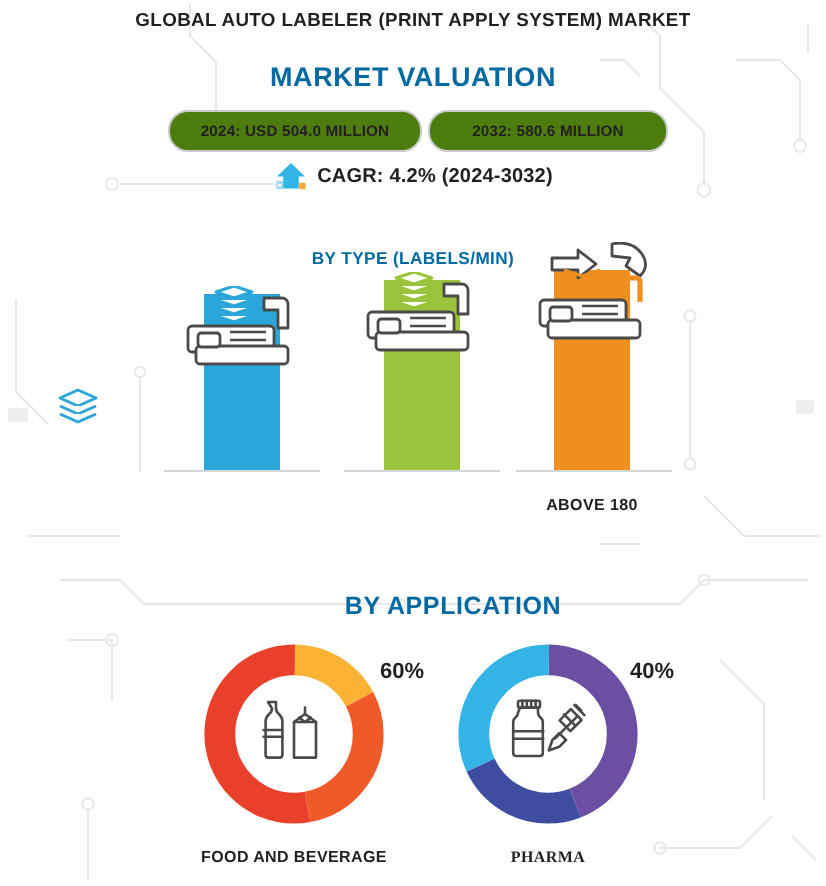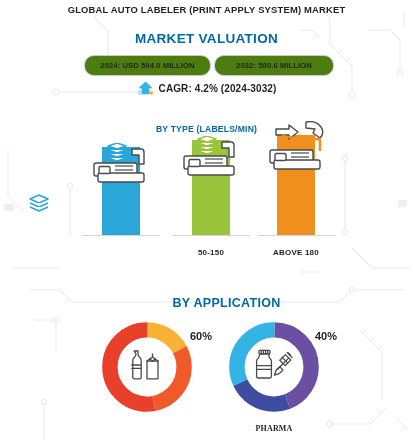--- a/index.html
+++ b/index.html
@@ -179,21 +179,20 @@
         <line x1="27" y1="23" x2="45" y2="23"></line>
         <line x1="27" y1="27" x2="45" y2="27"></line>
       </g>
       <g fill="#ffffff" stroke="#9AC43C" stroke-width="1.5" stroke-linejoin="round">
         <path d="M20 3 l9-3 9 3 -9 3 z"></path>
         <path d="M20 7 l9 3 9-3"></path>
         <path d="M20 11 l9 3 9-3"></path>
         <path d="M20 15 l9 3 9-3"></path>
       </g>
     </svg>
-    <div class="bar-label" style="left:151px;">50-150</div>
 
     <div class="bar-col" style="left:273px;">
       <div class="bar" style="height:100px;background:#EF8F1E;"></div>
     </div>
     <svg width="74" height="56" viewBox="0 0 74 56" style="position:absolute;left:262px;top:1px;">
       <g fill="#ffffff" stroke="#4a4a4a" stroke-width="1.4" stroke-linejoin="round">
         <path d="M44 1 q10 -2 15 5 q4 6 -1 11 l-7 -5 2 -4 -9 -1 z"></path>
         <path d="M14 8 h13 v-4 l9 7 -9 7 v-4 h-13 z"></path>
       </g>
       <g fill="none" stroke="#EF8F1E" stroke-width="1.5" stroke-linejoin="round">
@@ -227,20 +226,21 @@
       <g fill="none" stroke="#4a4a4a" stroke-width="1.3" stroke-linejoin="round" stroke-linecap="round">
         <path d="M9 2 h4 v3.2 q0 1.6 1.6 3 q1.6 1.4 1.6 3.4 v16.6 q0 1.6 -1.6 1.6 h-5.2 q-1.6 0 -1.6 -1.6 v-16.6 q0 -2 1.6 -3.4 q1.6 -1.4 1.6 -3 z"></path>
         <line x1="6.8" y1="16" x2="16.2" y2="16"></line>
         <line x1="6.8" y1="19.4" x2="16.2" y2="19.4"></line>
         <path d="M22 12 l5.5 -4 5.5 4 v17.8 h-11 z"></path>
         <path d="M22 12 h11"></path>
         <path d="M27.5 8 v-3.2"></path>
         <path d="M24.6 9.8 l2.9 2.2 2.9 -2.2"></path>
       </g>
     </svg>
+    <div class="donut-label" style="left:-31px;top:106px;">FOOD AND BEVERAGE</div>
   </div>
   <div class="pct" style="left:190px;top:330px;">60%</div>
 
   <div class="donut-wrap" style="left:225px;top:318px;font-family:Liberation Serif, serif;">
     <svg width="98" height="98" viewBox="0 0 42 42">
       <circle cx="21" cy="21" r="15.9" fill="none" stroke="#6A4FA3" stroke-width="6.6" stroke-dasharray="44 56" stroke-dashoffset="25"></circle>
       <circle cx="21" cy="21" r="15.9" fill="none" stroke="#3F4DA0" stroke-width="6.6" stroke-dasharray="24 76" stroke-dashoffset="-19"></circle>
       <circle cx="21" cy="21" r="15.9" fill="none" stroke="#34B4E4" stroke-width="6.6" stroke-dasharray="32 68" stroke-dashoffset="-43"></circle>
     </svg>
     <svg width="44" height="36" viewBox="0 0 44 36" style="position:absolute;left:27px;top:31px;">

